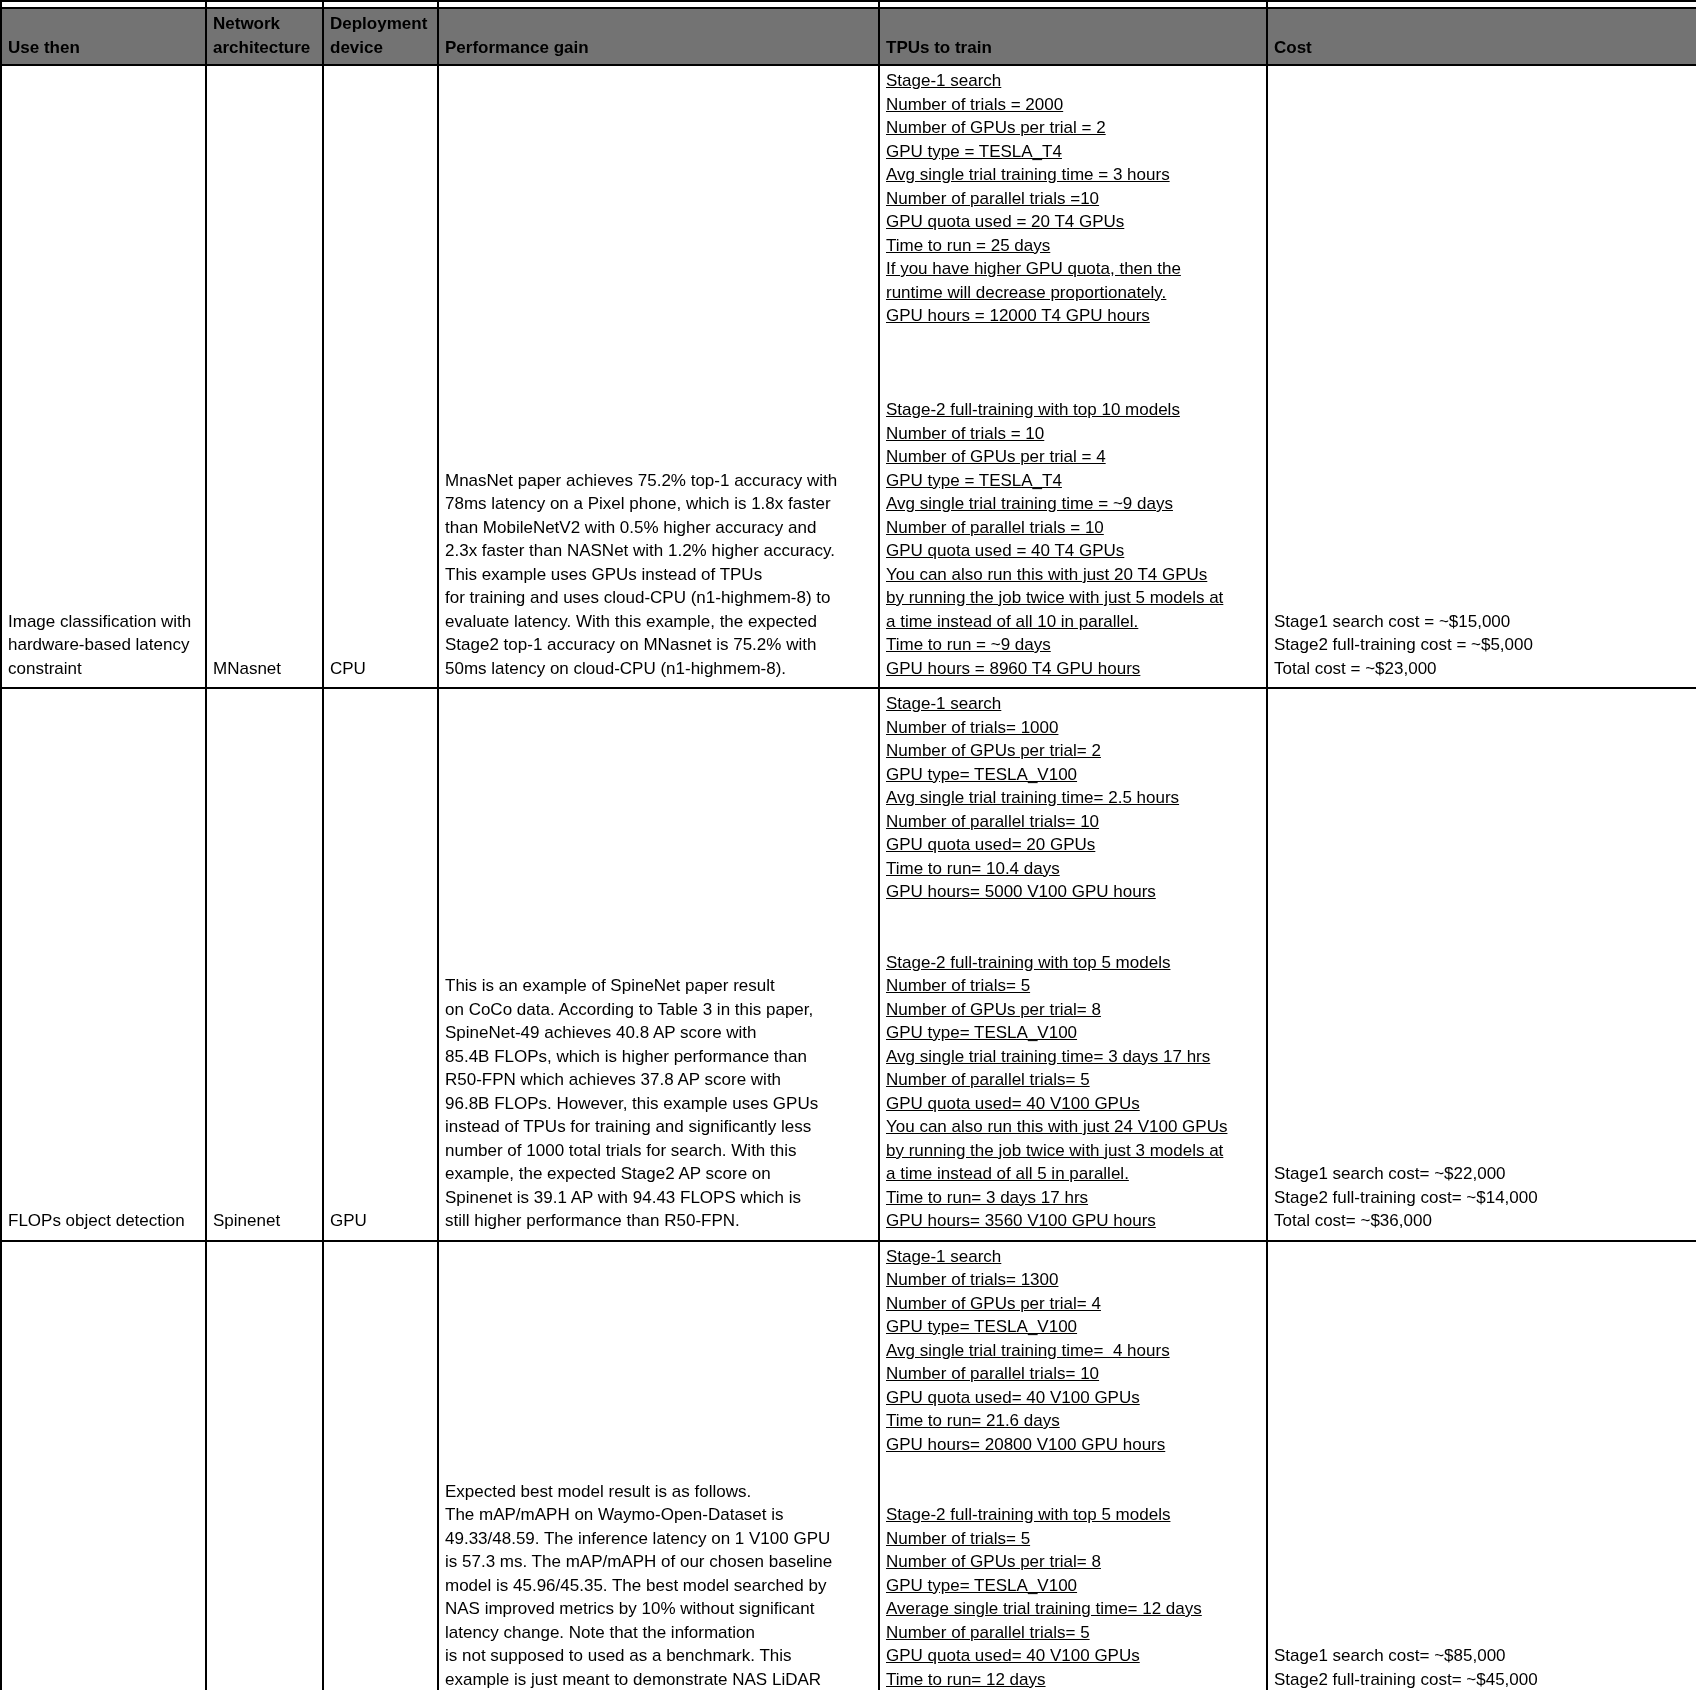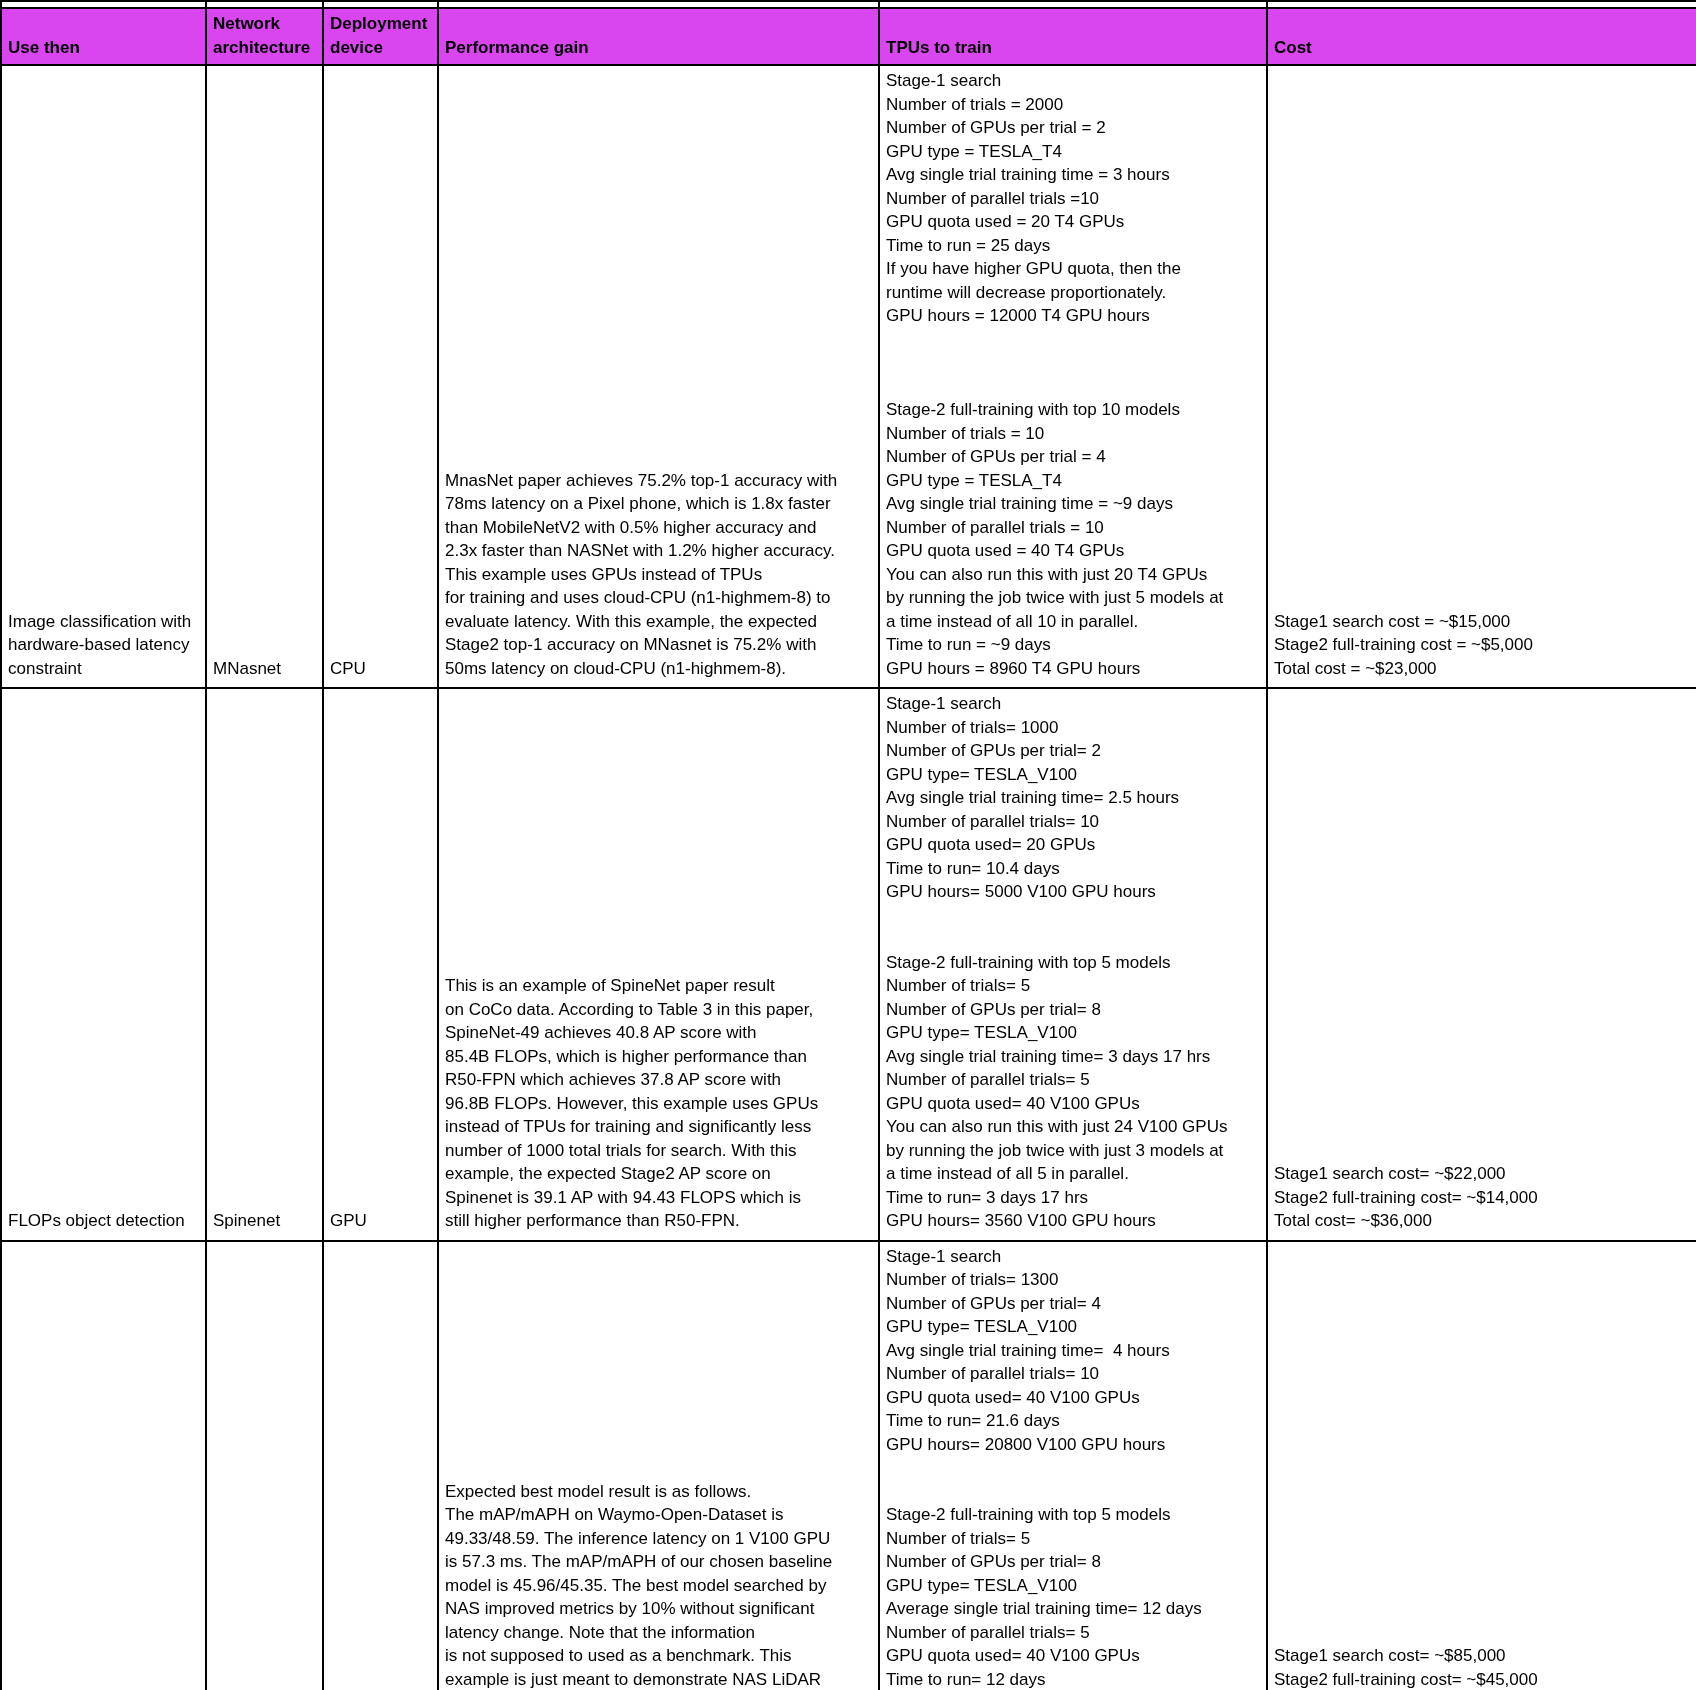--- a/index.html
+++ b/index.html
@@ -27,27 +27,28 @@
     white-space: pre-wrap;
     overflow: hidden;
     word-wrap: break-word;
   }
   tr.sliver td {
     height: 5px;
     padding: 0;
     background: #ffffff;
   }
   tr.head th {
-    background: #d946ef;
+    background: #737373;
     font-weight: bold;
     height: 47px;
     padding-bottom: 5px;
   }
   td.time-cell {
     vertical-align: top;
+    text-decoration: underline;
   }
   tr.r0 > td { height: 610px; }
   tr.r1 > td { height: 540px; }
   tr.r2 > td { height: 470px; }
 </style>
 </head>
 <body>
 
 <table class="nas-table">
   <colgroup>

